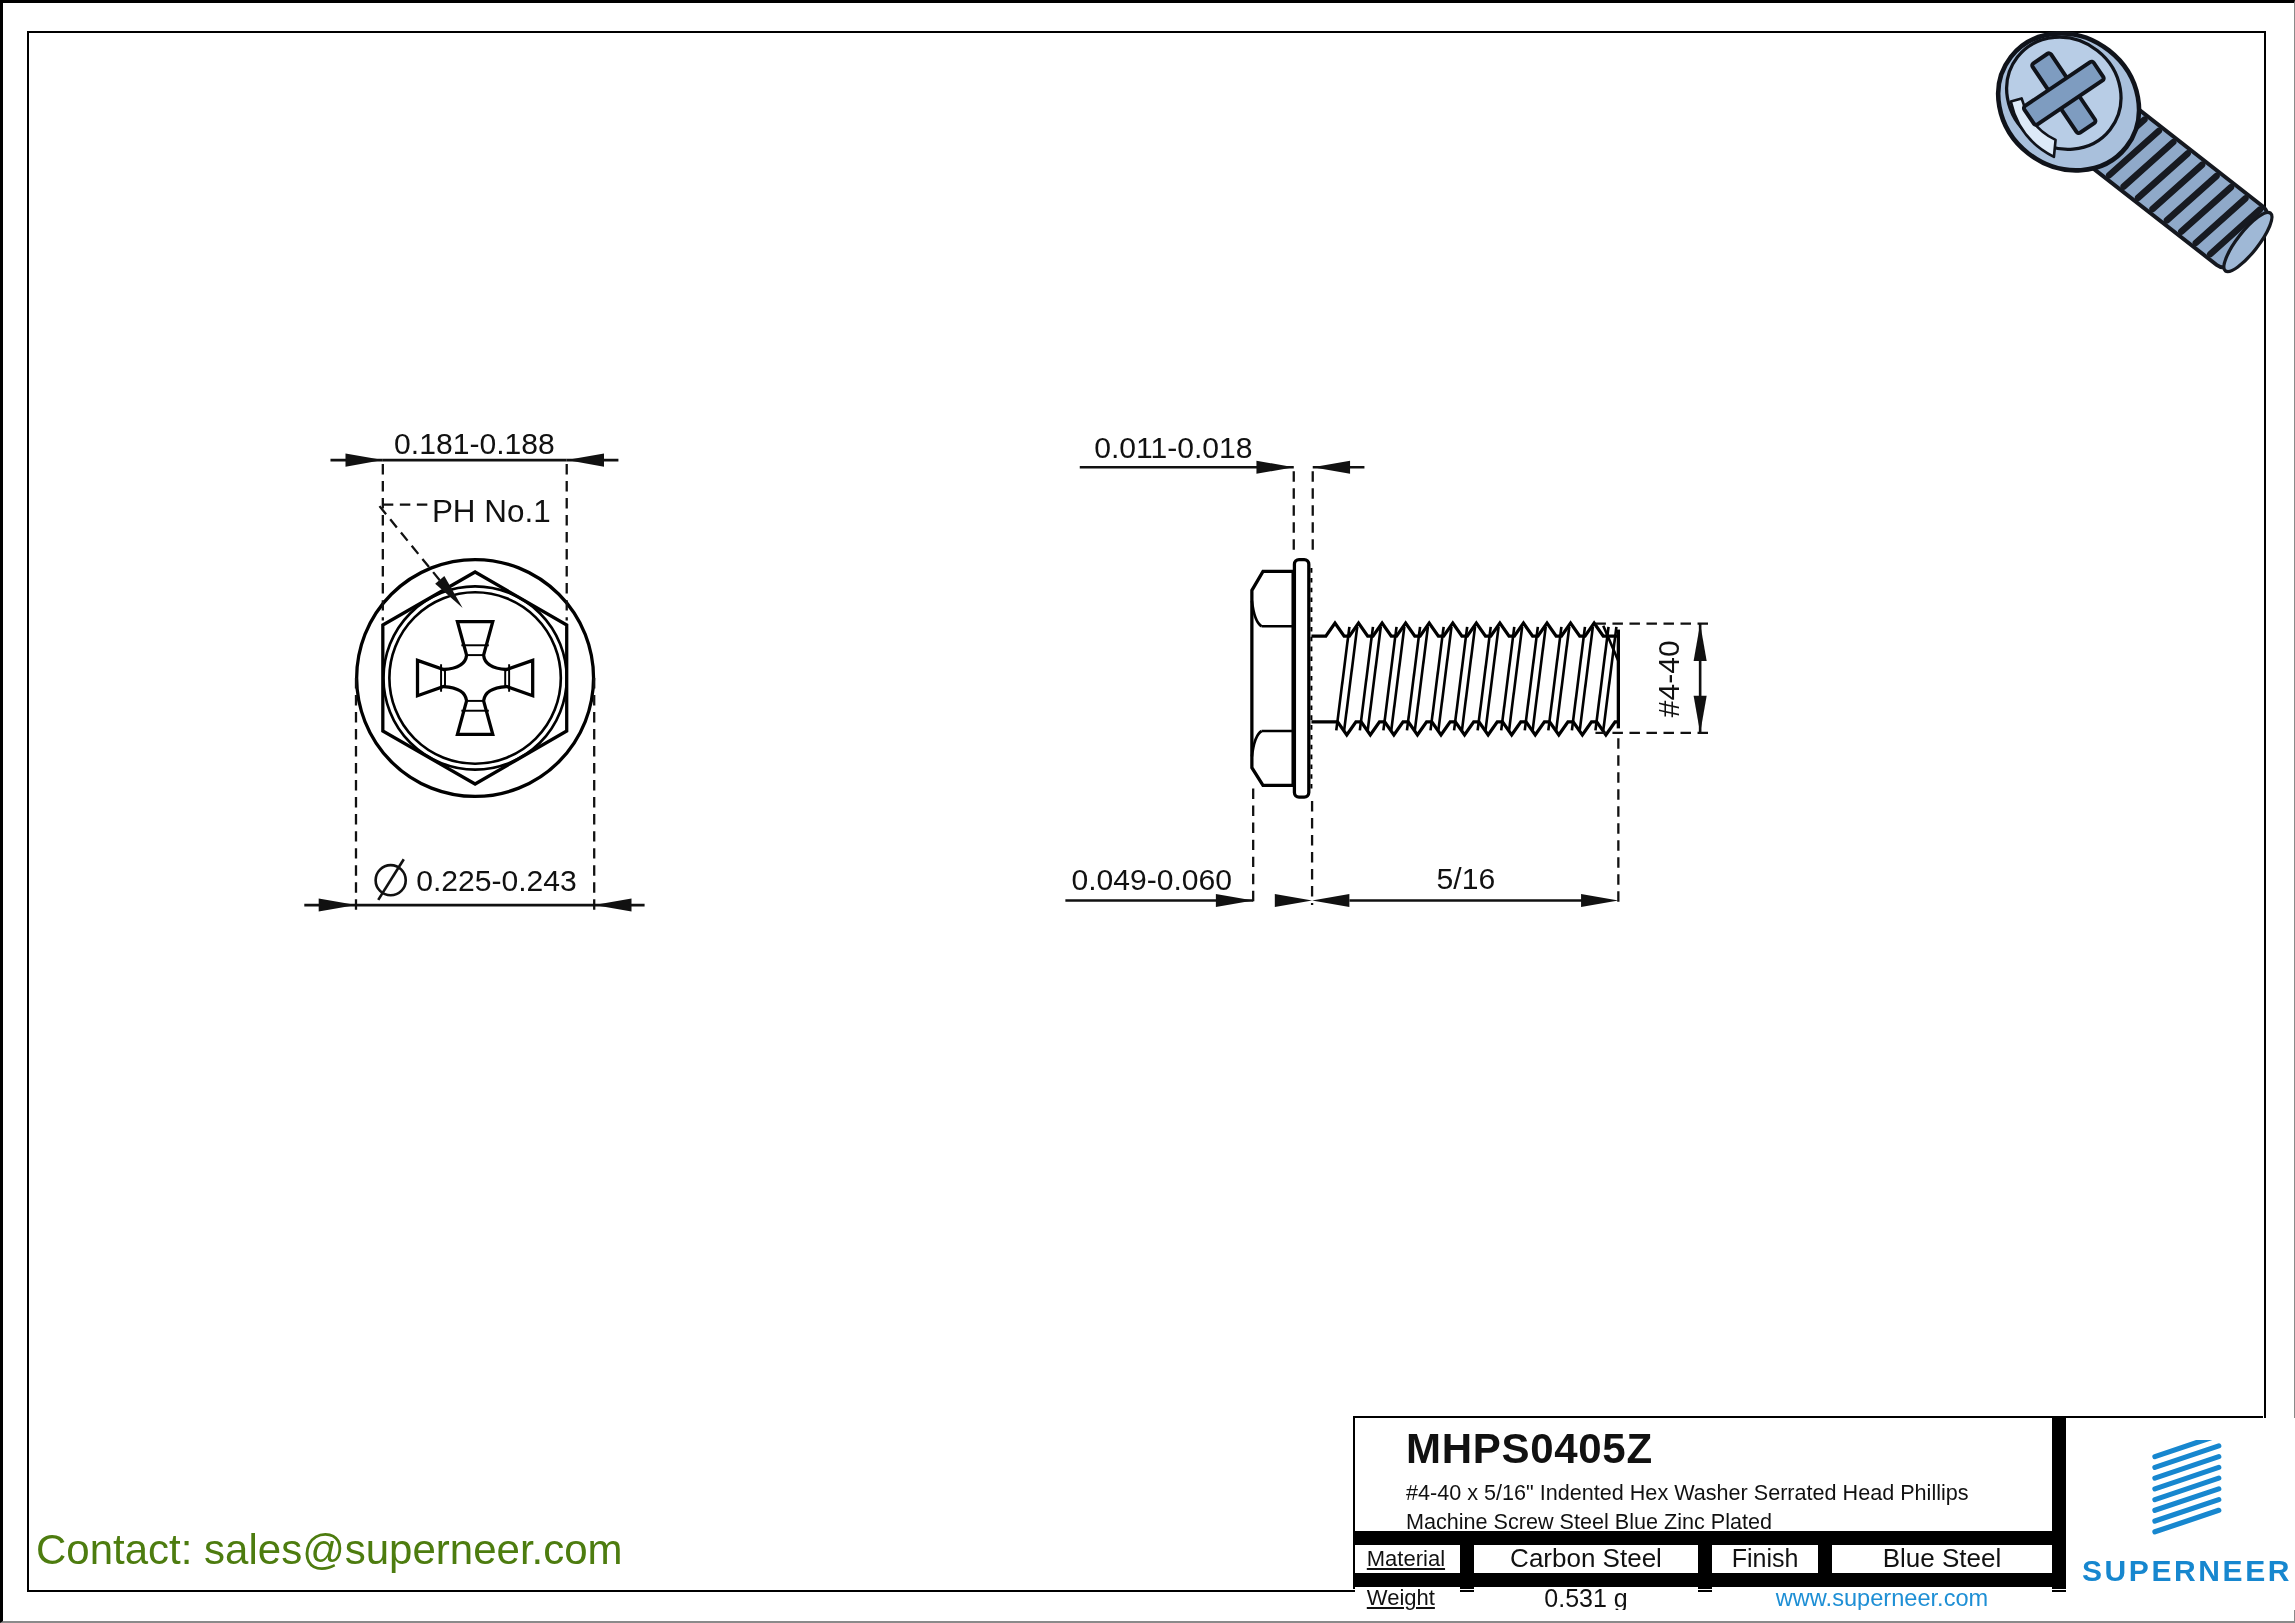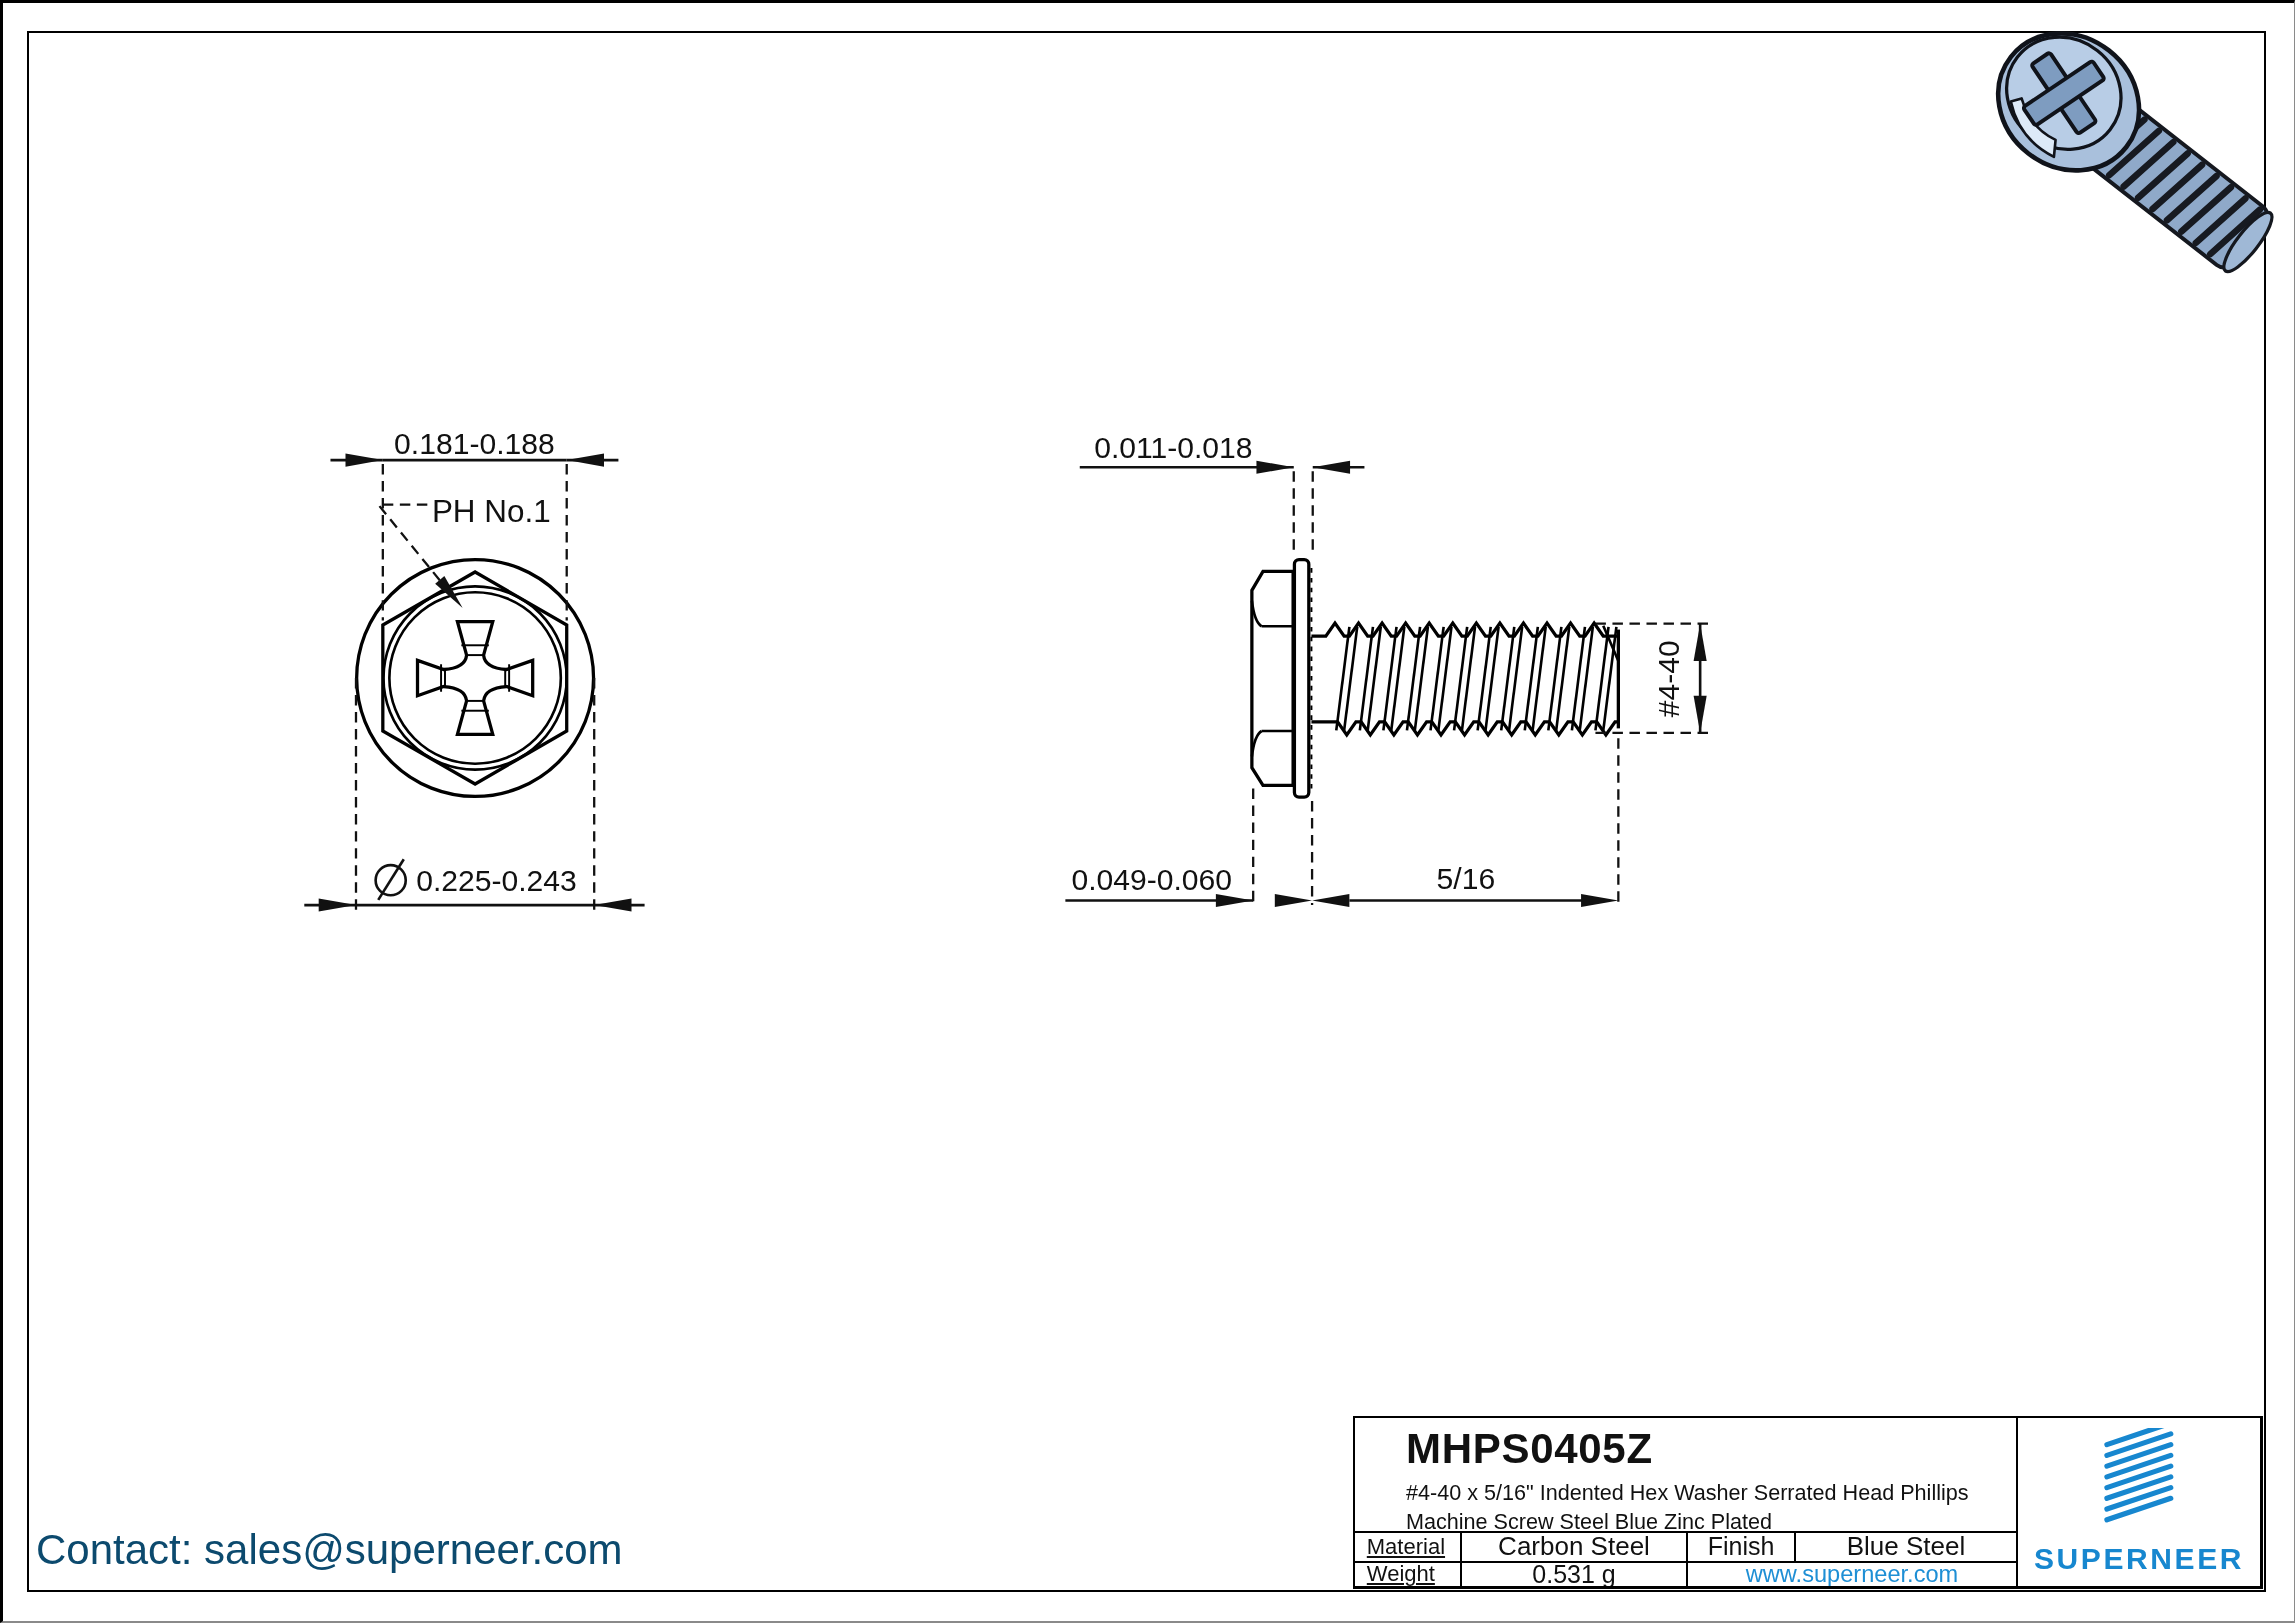--- a/index.html
+++ b/index.html
@@ -6,25 +6,25 @@
   body{width:2295px;height:1623px;position:relative;overflow:hidden;
        font-family:"Liberation Sans",sans-serif;color:#111;}
   .page-edge{position:absolute;inset:0;
        border-top:3.3px solid #000;border-left:3.3px solid #000;
        border-right:1.3px solid #8a8a8a;border-bottom:2px solid #8a8a8a;}
   .frame{position:absolute;left:27px;top:31px;width:2239px;height:1561px;
        border:2.6px solid #000;box-sizing:border-box;}
   svg text{font-family:"Liberation Sans",sans-serif;}
   .dim-text{font-size:46px;fill:#111;}
   .contact{position:absolute;left:36px;top:1526px;font-size:42px;font-weight:400;
-       letter-spacing:0px;color:#0c4a6e;}
+       letter-spacing:0px;color:#4d7c0f;}
   
   .title-block{position:absolute;left:1353px;top:1416px;width:910px;height:173px;
        box-sizing:border-box;border:2.6px solid #000;background:#000;
-       display:grid;gap:2px;
+       display:grid;gap:14px;
        grid-template-columns:105px 224px 106px 220px 242px;
        grid-template-rows:113px 27.5px 23.6px;}
   .title-block>div{background:#fff;display:flex;align-items:center;overflow:hidden;}
   .tb-desc{grid-column:1/5;grid-row:1;flex-direction:column;align-items:flex-start !important;
        justify-content:flex-start;padding:9.2px 0 0 51px;box-sizing:border-box;}
   .tb-part{font-size:42px;font-weight:700;letter-spacing:0.7px;line-height:1.05;}
   .tb-descr{font-size:21.6px;line-height:1.35;max-width:632px;margin-top:6.5px;}
   .tb-label{padding-left:11.8px;font-size:22px;text-decoration:underline;}
   .tb-value{justify-content:center;font-size:26px;}
   .tb-value-sm{justify-content:center;font-size:25px;}

